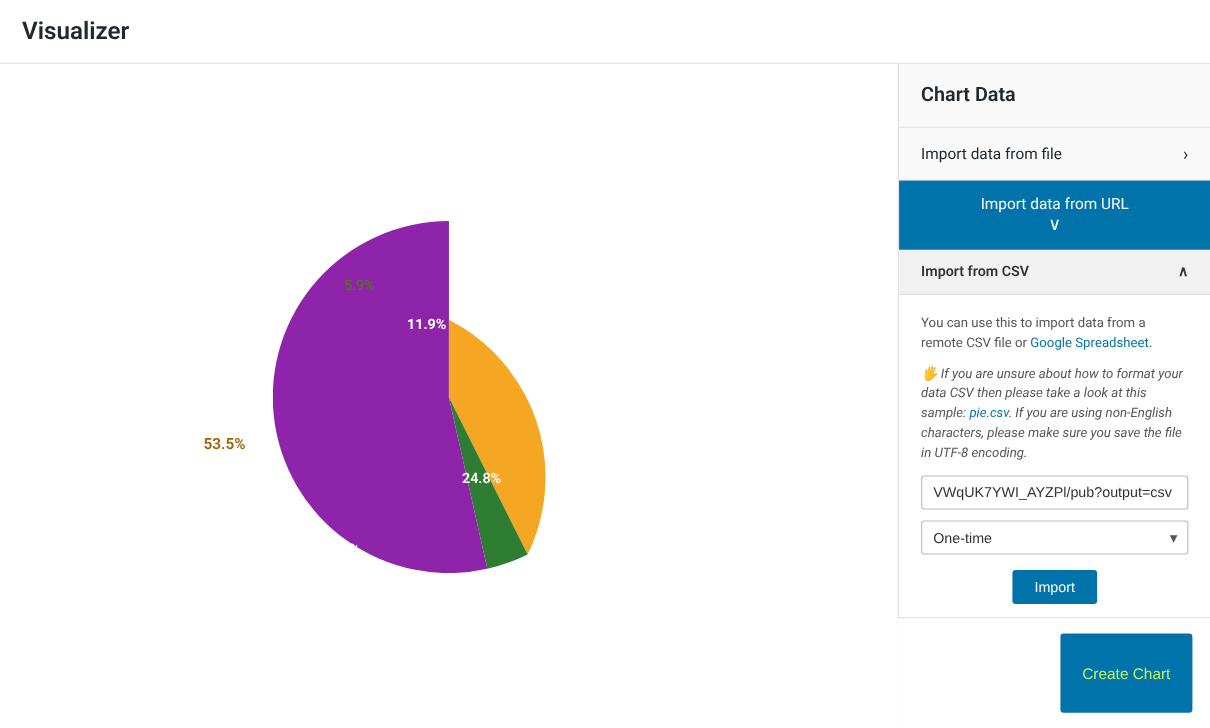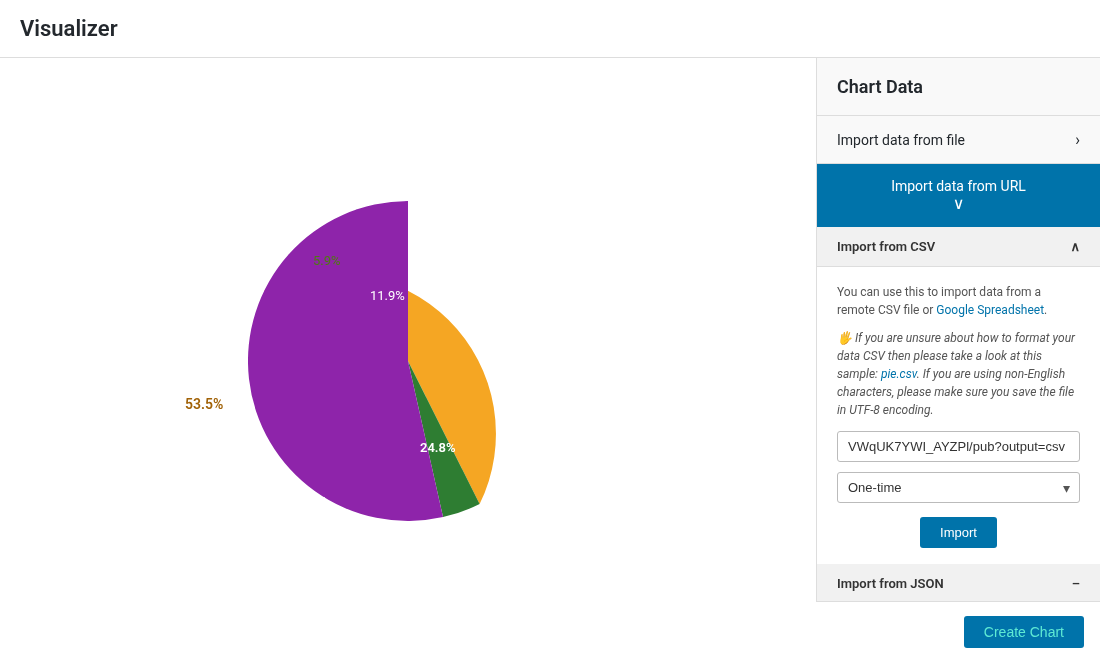--- a/index.html
+++ b/index.html
@@ -41,21 +41,21 @@
 
     .url-input { width: 100%; border: 1px solid #bbb; border-radius: 3px; padding: 7px 10px; font-size: 13px; color: #333; margin-bottom: 10px; }
 
     .select-wrapper { position: relative; margin-bottom: 14px; }
     .select-wrapper select { width: 100%; appearance: none; border: 1px solid #bbb; border-radius: 3px; padding: 7px 30px 7px 10px; font-size: 13px; color: #333; background: #fff; cursor: pointer; }
     .select-wrapper::after { content: '▾'; position: absolute; right: 10px; top: 50%; transform: translateY(-50%); pointer-events: none; color: #555; }
 
     .import-btn { display: block; margin: 0 auto; background: #0073aa; color: #fff; border: none; border-radius: 3px; padding: 8px 20px; font-size: 13px; cursor: pointer; }
 
     .footer { position: fixed; bottom: 0; right: 0; width: 284px; background: #fff; border-top: 1px solid #ddd; padding: 14px 16px; display: flex; justify-content: flex-end; }
-    .create-chart-btn { background: #0073aa; color: #5eead4; border: none; border-radius: 3px; padding: 8px 20px; font-size: 14px; cursor: pointer; font-weight: 500; }
+    .create-chart-btn { background: #0073aa; color: #bef264; border: none; border-radius: 3px; padding: 28px 20px; font-size: 14px; cursor: pointer; font-weight: 500; }
 
     .lock-icon { font-size: 13px; margin-left: 4px; }
   </style>
 </head>
 <body>
 
 <div class="page-header">
   <h1 class="page-title">Visualizer</h1>
 </div>
 
@@ -71,22 +71,22 @@
         <path d="M0,0 L0.9455,-0.3255 A1,1,0,0,1,0.4399,-0.8980 Z" fill="#e05b3a"></path>
 
         <path d="M0,0 L0.4399,-0.8980 A1,1,0,0,1,-0.8942,0.4477 Z" fill="#f5a623"></path>
 
         <path d="M0,0 L-0.8942,0.4477 A1,1,0,0,1,-0.9757,0.2190 Z" fill="#2e7d32"></path>
 
         <path d="M0,0 L-0.9757,0.2190 A1,1,0,1,1,1,0 Z" fill="#8e24aa"></path>
       </svg>
 
       <div style="position:absolute; left: 313px; top: 195px; color:#4d7c0f; font-size:13px; font-weight:400;">5.9%</div>
-      <div style="position:absolute; left: 370px; top: 230px; color:#fff; font-size:13px; font-weight:400;">11.9%</div>
-      <div style="position:absolute; left: 420px; top: 382px; color:#fff; font-size:13px; font-weight:600;">24.8%</div>
+      <div style="position:absolute; left: 370px; top: 230px; color:#fff; font-size:13px; font-weight:700;">11.9%</div>
+      <div style="position:absolute; left: 420px; top: 370px; color:#fff; font-size:13px; font-weight:600;">24.8%</div>
       <div style="position:absolute; left: 310px; top: 435px; color:#fff; font-size:13px; font-weight:600;">4%</div>
       <div style="position:absolute; left: 185px; top: 338px; color:#a16207; font-size:14px; font-weight:600;">53.5%</div>
 
     </div>
   </div>
 
   <div class="sidebar">
     <div class="sidebar-section-title">Chart Data</div>
 
     <div class="accordion-item">

